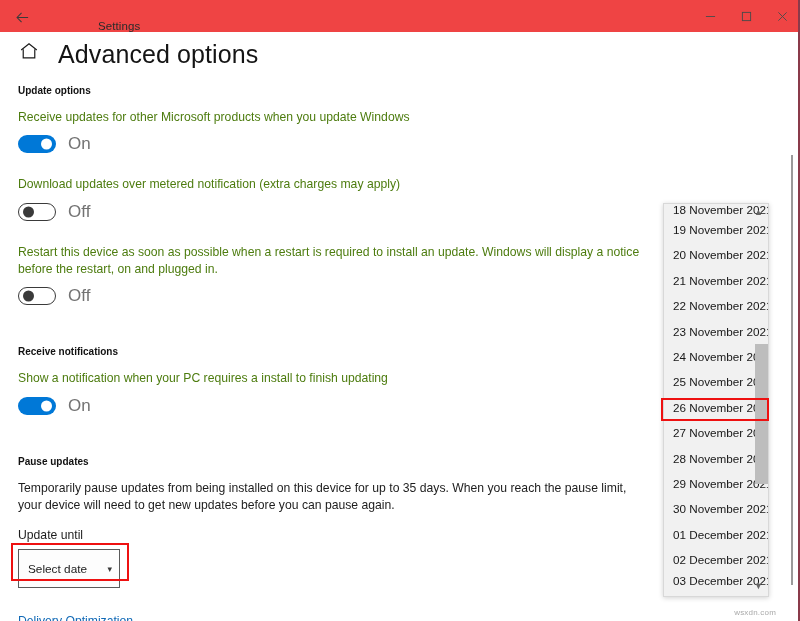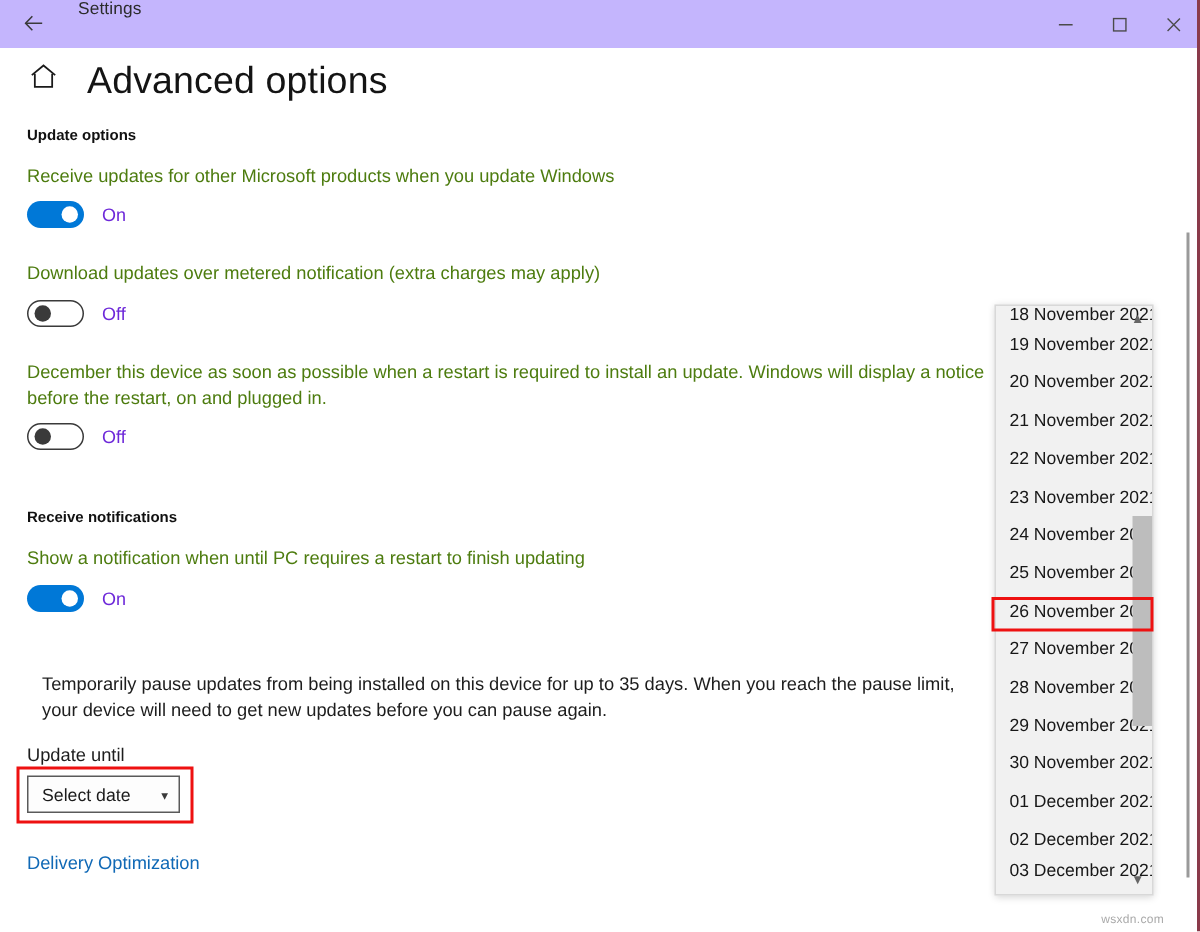--- a/index.html
+++ b/index.html
@@ -12,22 +12,22 @@
   #app {
     position: relative;
     width: 800px; height: 621px;
     background: #ffffff;
   }
 
   
   .titlebar {
     position: absolute; top: 0; left: 0;
     width: 800px; height: 32px;
-    background: #c4b5fd;
-    display: flex; align-items: flex-start;
+    background: #ef4444;
+    display: flex; align-items: flex-end; gap: 46px;
   }
   .back-btn {
     width: 44px; height: 30px;
     display: flex; align-items: center; justify-content: center;
     color: #333; font-size: 15px; line-height: 1;
   }
   .back-btn svg { display: block; }
   .title-text {
     font-size: 11.5px; color: #2b2b2b;
     margin-left: 8px; letter-spacing: .1px;
@@ -78,35 +78,35 @@
     position: relative; flex: none;
   }
   .switch.on { background: #0078d7; }
   .switch.off { background: #ffffff; border: 1.5px solid #3a3a3a; }
   .knob {
     position: absolute; top: 50%; transform: translateY(-50%);
     width: 11px; height: 11px; border-radius: 50%;
   }
   .switch.on .knob { background: #ffffff; right: 4px; }
   .switch.off .knob { background: #3a3a3a; left: 4px; }
-  .toggle-state { font-size: 12px; color: #6d28d9; }
+  .toggle-state { font-size: 17px; color: #737373; }
 
   .block { margin-bottom: 22px; }
   .sec-gap { height: 18px; }
 
   .para {
     font-size: 12.2px; color: #1d1d1d; line-height: 1.42;
-    max-width: 632px; margin-bottom: 14px; margin-left: 10px;
+    max-width: 632px; margin-bottom: 14px;
   }
   .sub-label { font-size: 12.2px; color: #1d1d1d; margin-bottom: 7px; }
 
   
   .combo-wrap { position: relative; display: inline-block; }
   .combo {
-    width: 102px; height: 25px;
+    width: 102px; height: 39px;
     border: 1.3px solid #5a5a5a; background: #fdfdfd;
     display: flex; align-items: center; justify-content: space-between;
     padding: 0 7px 0 9px;
     font-size: 11.8px; color: #1b1b1b;
   }
   .combo .chev { font-size: 9px; color: #3a3a3a; }
   .redbox {
     position: absolute; border: 2.5px solid #ee1111;
     pointer-events: none;
   }
@@ -229,47 +229,48 @@
       <div class="setting-label">Download updates over metered notification (extra charges may apply)</div>
       <div class="toggle-row">
         <div class="switch off">
           <div class="knob"></div>
         </div>
         <div class="toggle-state">Off</div>
       </div>
     </div>
 
     <div class="block">
-      <div class="setting-label">December this device as soon as possible when a restart is required to install an update. Windows will display a notice before the restart, on and plugged in.</div>
+      <div class="setting-label">Restart this device as soon as possible when a restart is required to install an update. Windows will display a notice before the restart, on and plugged in.</div>
       <div class="toggle-row">
         <div class="switch off">
           <div class="knob"></div>
         </div>
         <div class="toggle-state">Off</div>
       </div>
     </div>
 
     <div class="sec-gap"></div>
 
     
     <div class="section-head">Receive notifications</div>
 
     <div class="block">
-      <div class="setting-label">Show a notification when until PC requires a restart to finish updating</div>
+      <div class="setting-label">Show a notification when your PC requires a install to finish updating</div>
       <div class="toggle-row">
         <div class="switch on">
           <div class="knob"></div>
         </div>
         <div class="toggle-state">On</div>
       </div>
     </div>
 
     <div class="sec-gap"></div>
 
     
+    <div class="section-head">Pause updates</div>
     <div class="para">Temporarily pause updates from being installed on this device for up to 35 days. When you reach the pause limit, your device will need to get new updates before you can pause again.</div>
     <div class="sub-label">Update until</div>
 
     <div class="combo-wrap">
       <div class="redbox combo-hl"></div>
       <div class="combo">
         <span>Select date</span>
         <span class="chev">▾</span>
       </div>
     </div>

